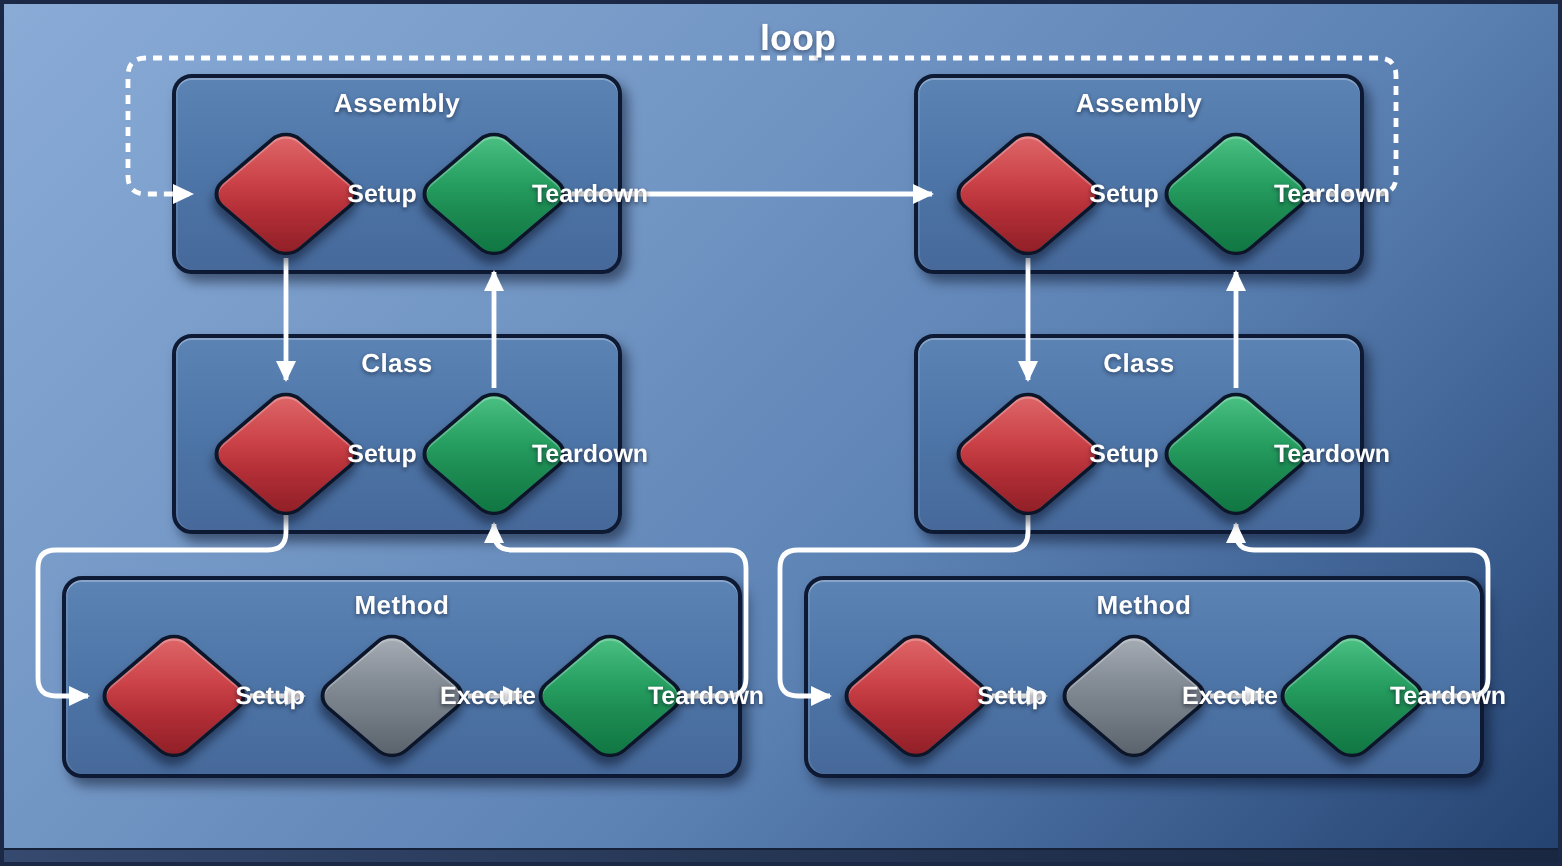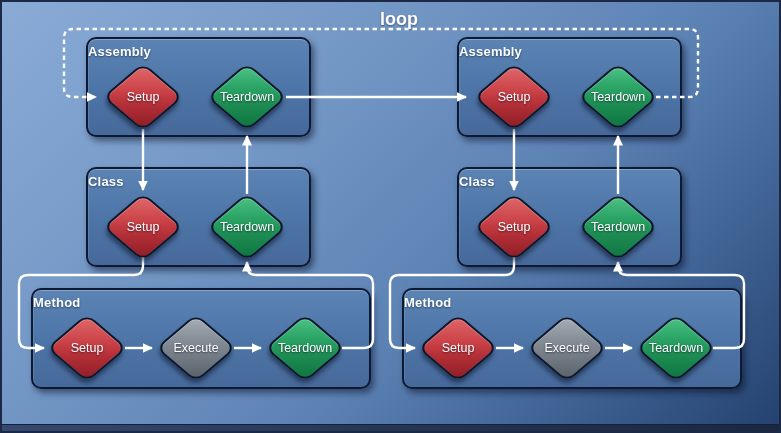--- a/index.html
+++ b/index.html
@@ -14,38 +14,39 @@
     border-top:1px solid #152138;
   }
   .frame{position:absolute;inset:0;border:2px solid #1b2946;z-index:9;pointer-events:none;}
   .box{
     position:absolute;z-index:2;border-radius:10px;
     background:linear-gradient(180deg,#5b83b4 0%,#4d74a6 55%,#46699a 100%);
     border:2px solid #0e1a33;
     box-shadow:3px 4px 6px rgba(8,14,34,.5), inset 0 1px 0 rgba(255,255,255,.28), inset 1px 0 0 rgba(255,255,255,.10);
   }
   .box-title{
-    position:absolute;top:5px;left:0;right:0;text-align:left;z-index:2;
+    position:absolute;top:5px;left:0;right:0;text-align:center;z-index:2;
     color:#fff;font-size:13px;font-weight:700;letter-spacing:.2px;
     text-shadow:0 1px 2px rgba(10,20,40,.55);
   }
   .wires{position:absolute;left:0;top:0;z-index:3;}
   .dmn{
     position:absolute;z-index:4;width:53px;height:53px;border-radius:11px;
     border:2px solid #0d1628;
     transform:translate(-50%,-50%) scaleY(.855) rotate(45deg);
     box-shadow:3px 4px 5px rgba(8,14,34,.5), inset 1px 1px 0 rgba(255,255,255,.25);
   }
   .dmn.red{background:linear-gradient(135deg,#e06a6c 0%,#cb4348 40%,#b42f37 62%,#8c1d25 100%);}
   .dmn.green{background:linear-gradient(135deg,#4fc487 0%,#27a062 40%,#1d8c52 62%,#0e7440 100%);}
   .dmn.gray{background:linear-gradient(135deg,#aab0b8 0%,#838b94 40%,#747c86 62%,#575f69 100%);}
   .dmn-label{
     position:absolute;z-index:5;transform:translate(-50%,-50%);
-    color:#fff;font-size:12.5px;font-weight:400;white-space:nowrap;
+    color:#fff;font-size:12.5px;font-weight:700;white-space:nowrap;
     text-shadow:0 1px 2px rgba(10,15,30,.65);
+    margin-left:48px;
   }
   .loop-label{
     position:absolute;left:399px;top:9px;transform:translateX(-50%);z-index:5;
     color:#fff;font-size:18px;font-weight:600;
     text-shadow:0 1px 2px rgba(10,20,40,.5);
   }
 </style>
 </head>
 <body>
 

